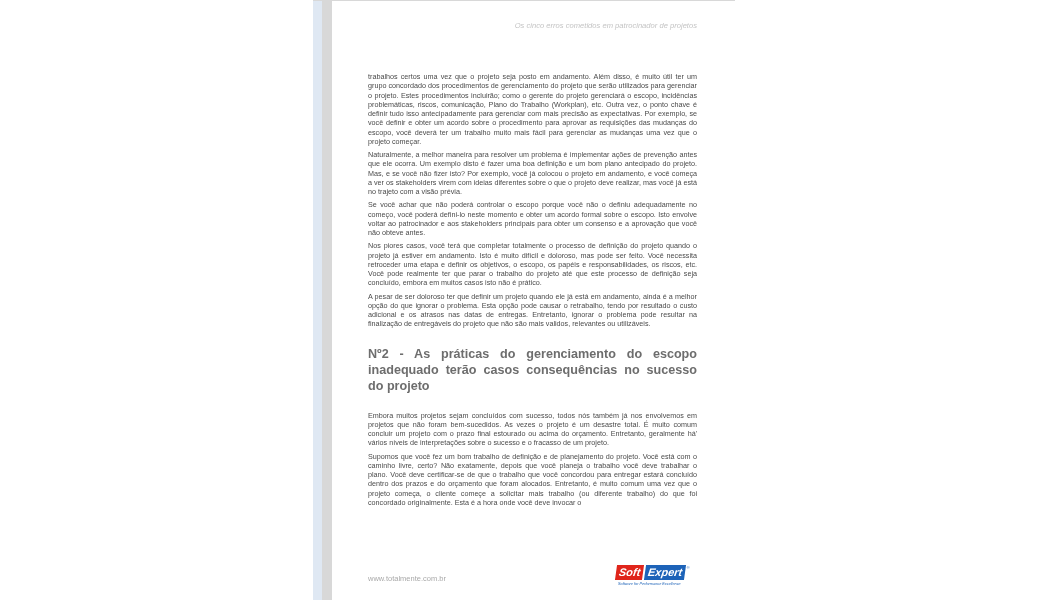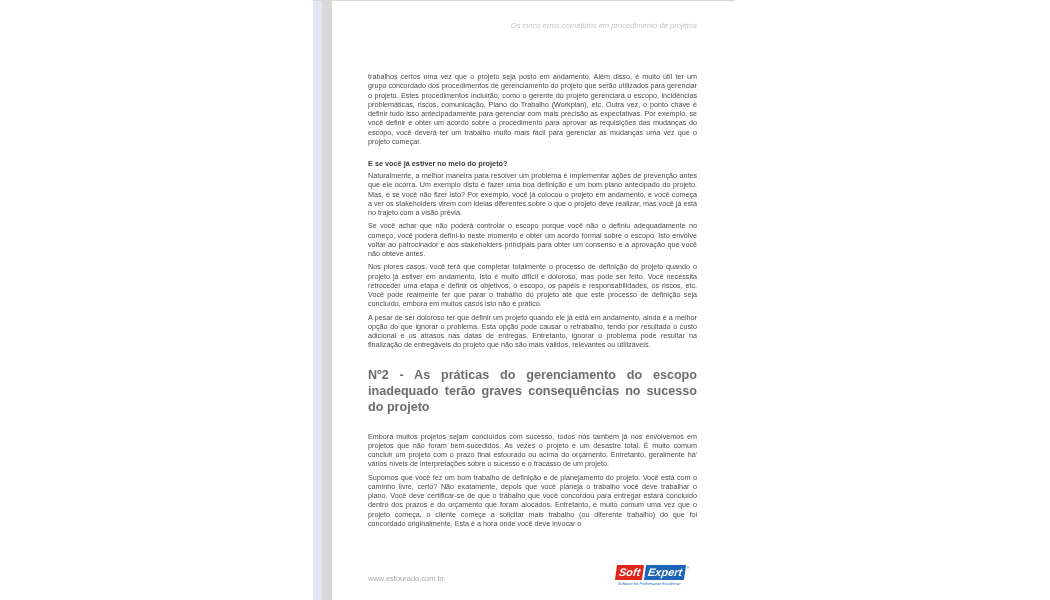--- a/index.html
+++ b/index.html
@@ -27,39 +27,38 @@
   .logo-tag { font-size:3.8px; color:#1d63b8; font-style:italic; margin-top:2px; padding-left:2px; white-space:nowrap; }
 </style>
 </head>
 <body>
 
 <div class="strip-blue"></div>
 <div class="strip-gray"></div>
 <div class="top-line"></div>
 <div class="page"></div>
 
-<div class="running-header">Os cinco erros cometidos em procedimento de projetos</div>
+<div class="running-header">Os cinco erros cometidos em patrocinador de projetos</div>
 
 <div class="content">
   <p class="p">trabalhos certos uma vez que o projeto seja posto em andamento. Além disso, é muito útil ter um grupo concordado dos procedimentos de gerenciamento do projeto que serão utilizados para gerenciar o projeto. Estes procedimentos incluirão; como o gerente do projeto gerenciará o escopo, incidências problemáticas, riscos, comunicação, Plano do Trabalho (Workplan), etc. Outra vez, o ponto chave é definir tudo isso antecipadamente para gerenciar com mais precisão as expectativas. Por exemplo, se você definir e obter um acordo sobre o procedimento para aprovar as requisições das mudanças do escopo, você deverá ter um trabalho muito mais fácil para gerenciar as mudanças uma vez que o projeto começar.</p>
 
-  <div class="subhead">E se você já estiver no meio do projeto?</div>
 
   <p class="p">Naturalmente, a melhor maneira para resolver um problema é implementar ações de prevenção antes que ele ocorra. Um exemplo disto é fazer uma boa definição e um bom plano antecipado do projeto. Mas, e se você não fizer isto? Por exemplo, você já colocou o projeto em andamento, e você começa a ver os stakeholders virem com ideias diferentes sobre o que o projeto deve realizar, mas você já está no trajeto com a visão prévia.</p>
   <p class="p">Se você achar que não poderá controlar o escopo porque você não o definiu adequadamente no começo, você poderá defini-lo neste momento e obter um acordo formal sobre o escopo. Isto envolve voltar ao patrocinador e aos stakeholders principais para obter um consenso e a aprovação que você não obteve antes.</p>
   <p class="p">Nos piores casos, você terá que completar totalmente o processo de definição do projeto quando o projeto já estiver em andamento. Isto é muito difícil e doloroso, mas pode ser feito. Você necessita retroceder uma etapa e definir os objetivos, o escopo, os papéis e responsabilidades, os riscos, etc. Você pode realmente ter que parar o trabalho do projeto até que este processo de definição seja concluído, embora em muitos casos isto não é prático.</p>
   <p class="p">A pesar de ser doloroso ter que definir um projeto quando ele já está em andamento, ainda é a melhor opção do que ignorar o problema. Esta opção pode causar o retrabalho, tendo por resultado o custo adicional e os atrasos nas datas de entregas. Entretanto, ignorar o problema pode resultar na finalização de entregáveis do projeto que não são mais validos, relevantes ou utilizáveis.</p>
 
-  <div class="h2">Nº2 - As práticas do gerenciamento do escopo inadequado terão graves consequências no sucesso do projeto</div>
+  <div class="h2">Nº2 - As práticas do gerenciamento do escopo inadequado terão casos consequências no sucesso do projeto</div>
 
   <p class="p">Embora muitos projetos sejam concluídos com sucesso, todos nós também já nos envolvemos em projetos que não foram bem-sucedidos. As vezes o projeto é um desastre total. É muito comum concluir um projeto com o prazo final estourado ou acima do orçamento. Entretanto, geralmente há' vários níveis de interpretações sobre o sucesso e o fracasso de um projeto.</p>
   <p class="p">Supomos que você fez um bom trabalho de definição e de planejamento do projeto. Você está com o caminho livre, certo? Não exatamente, depois que você planeja o trabalho você deve trabalhar o plano. Você deve certificar-se de que o trabalho que você concordou para entregar estará concluído dentro dos prazos e do orçamento que foram alocados. Entretanto, é muito comum uma vez que o projeto começa, o cliente começe a solicitar mais trabalho (ou diferente trabalho) do que foi concordado originalmente. Esta é a hora onde você deve invocar o</p>
 </div>
 
-<div class="footer-url">www.estourado.com.br</div>
+<div class="footer-url">www.totalmente.com.br</div>
 
 <div class="logo">
   <div class="logo-row">
     <span class="logo-soft">Soft</span>
     <span class="logo-expert">Expert</span>
     <span class="logo-reg">®</span>
   </div>
   <div class="logo-tag">Software for Performance Excellence</div>
 </div>
 

